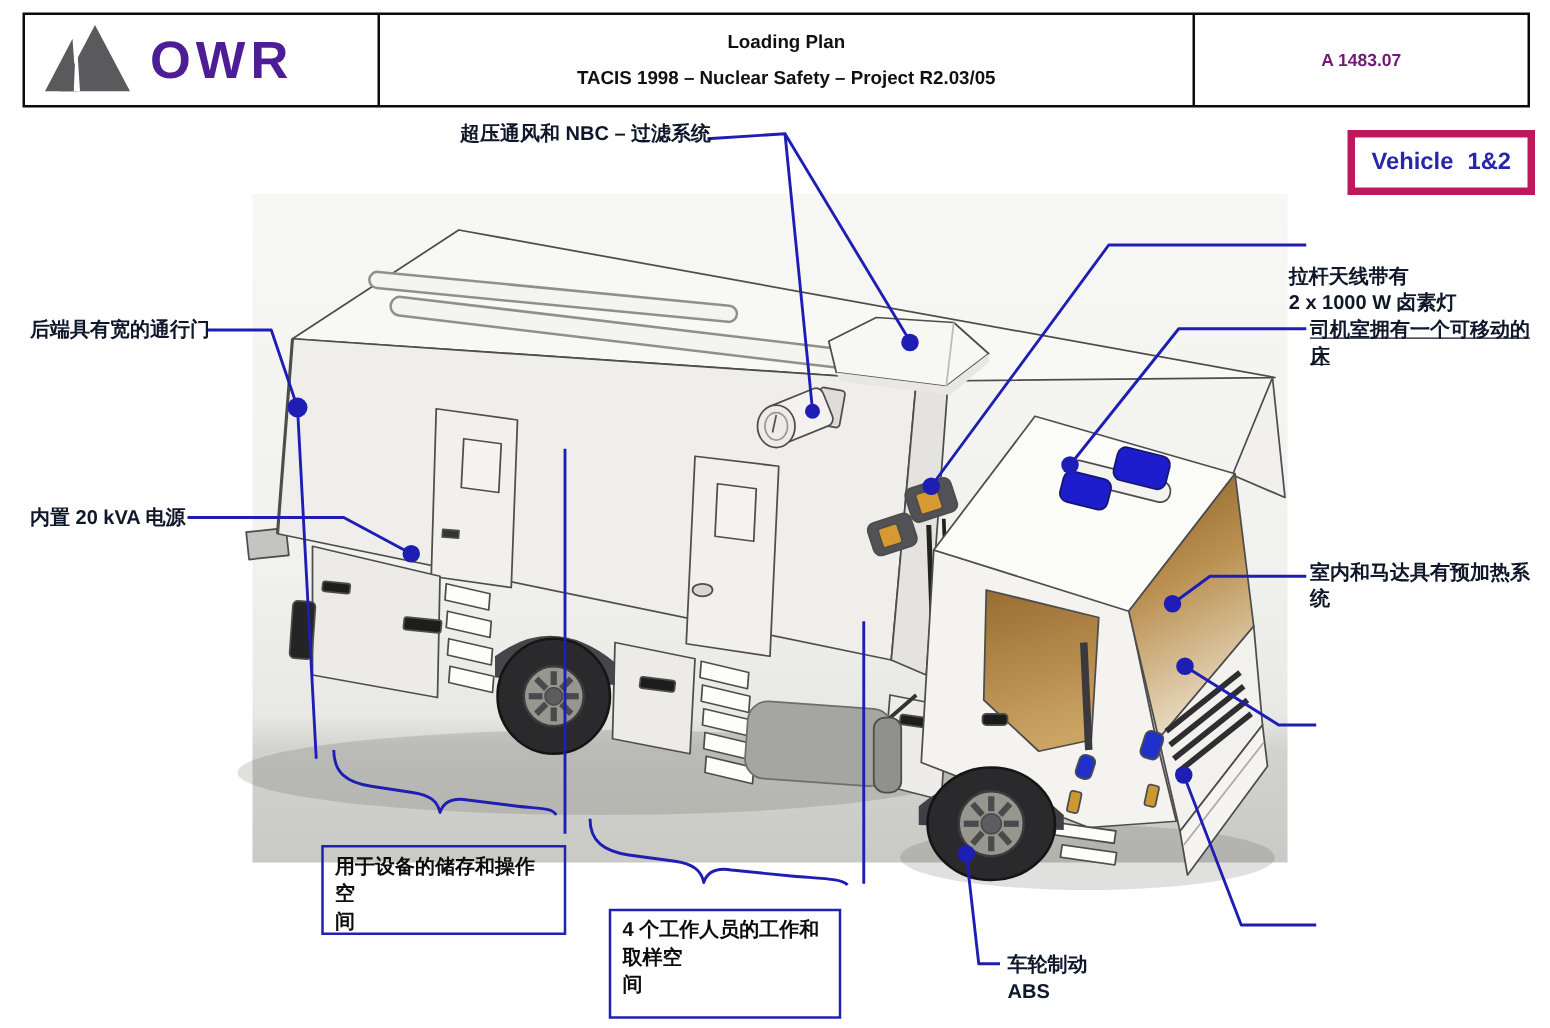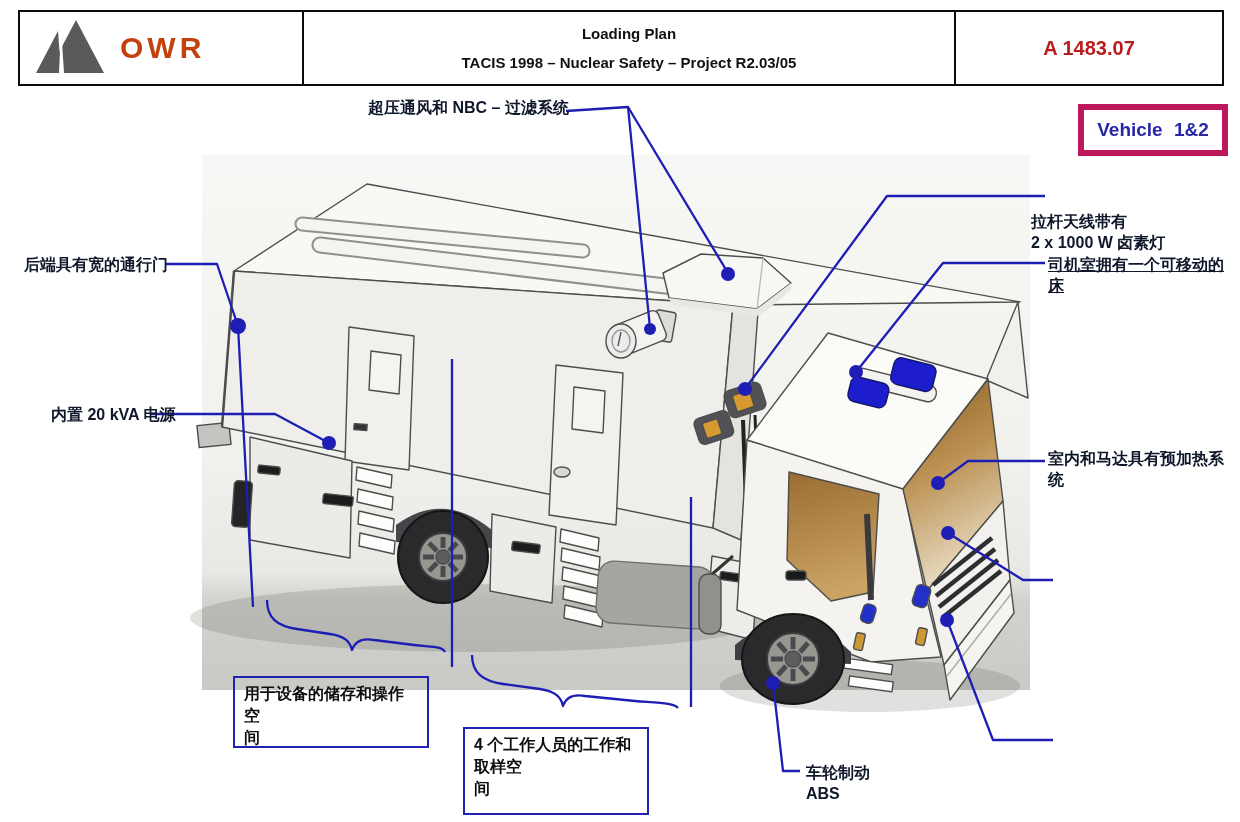--- a/index.html
+++ b/index.html
@@ -10,30 +10,30 @@
   
   .hdr {
     position:absolute; left:18px; top:10px; width:1202px; height:72px;
     border:2px solid #0a0a0a; display:flex; background:#fff; box-sizing:content-box;
   }
   .hdr-logo {
     width:268px; border-right:2px solid #0a0a0a;
     display:flex; align-items:center; padding-left:14px; gap:10px;
   }
   .logo-text {
-    font-size:30px; font-weight:bold; color:#c2410c; letter-spacing:4px; line-height:1;
+    font-size:42px; font-weight:bold; color:#4c1d95; letter-spacing:4px; line-height:1;
   }
   .hdr-title {
     flex:1; display:flex; flex-direction:column; justify-content:center;
     align-items:center; gap:12px; font-weight:bold; font-size:15px; color:#111;
   }
   .hdr-num {
     width:266px; border-left:2px solid #0a0a0a;
     display:flex; align-items:center; justify-content:center;
-    font-weight:bold; font-size:20px; color:#b91c1c;
+    font-weight:bold; font-size:14px; color:#701a75;
   }
   
   .badge {
     position:absolute; left:1078px; top:104px; width:138px; height:40px;
     border:6px solid #be185d; color:#2727aa; font-weight:bold; font-size:19px;
     display:flex; align-items:center; justify-content:center; word-spacing:6px;
     background:#fff;
   }
   
   .backdrop {
@@ -44,21 +44,21 @@
   .scene-svg { position:absolute; left:0; top:0; width:1240px; height:822px; }
   
   .lbl {
     position:absolute; font-weight:bold; font-size:16px; line-height:21px;
     color:#0f172a; white-space:pre-wrap;
   }
   .lbl-tight { line-height:20px; }
   .callout-box {
     position:absolute; border:2px solid #2222b2; box-sizing:border-box;
     padding:5px 9px; font-weight:bold; font-size:16px; line-height:22px;
-    color:#0d0d0d; white-space:pre-wrap; background:transparent;
+    color:#0d0d0d; white-space:pre-wrap; background:transparent;margin-left:24px;
   }
 </style>
 </head>
 <body>
 
 <div class="page">
 
   <div class="hdr">
     <div class="hdr-logo">
       <span>
@@ -276,21 +276,21 @@
       <circle cx="773" cy="683" r="7"></circle>
     </g>
   </svg>
 
   <div class="lbl" style="left:368px; top:97px;">超压通风和 NBC – 过滤系统</div>
   <div class="lbl" style="left:1031px; top:183px;margin-top:28px;">拉杆天线带有
 2 x 1000 W 卤素灯</div>
   <div class="lbl" style="left:1048px; top:254px;text-decoration:underline;">司机室拥有一个可移动的
 床</div>
   <div class="lbl" style="left:24px;  top:254px;">后端具有宽的通行门</div>
-  <div class="lbl" style="left:24px;  top:404px;margin-left:27px;">内置 20 kVA 电源</div>
+  <div class="lbl" style="left:24px;  top:404px;">内置 20 kVA 电源</div>
   <div class="lbl" style="left:1048px; top:448px;">室内和马达具有预加热系
 统</div>
   <div class="lbl" style="left:806px; top:762px;">车轮制动
 ABS</div>
 
   <div class="callout-box" style="left:233px; top:676px; width:196px; height:72px;">用于设备的储存和操作空
 间</div>
   <div class="callout-box" style="left:463px; top:727px; width:186px; height:88px;">4 个工作人员的工作和取样空
 间</div>
 

